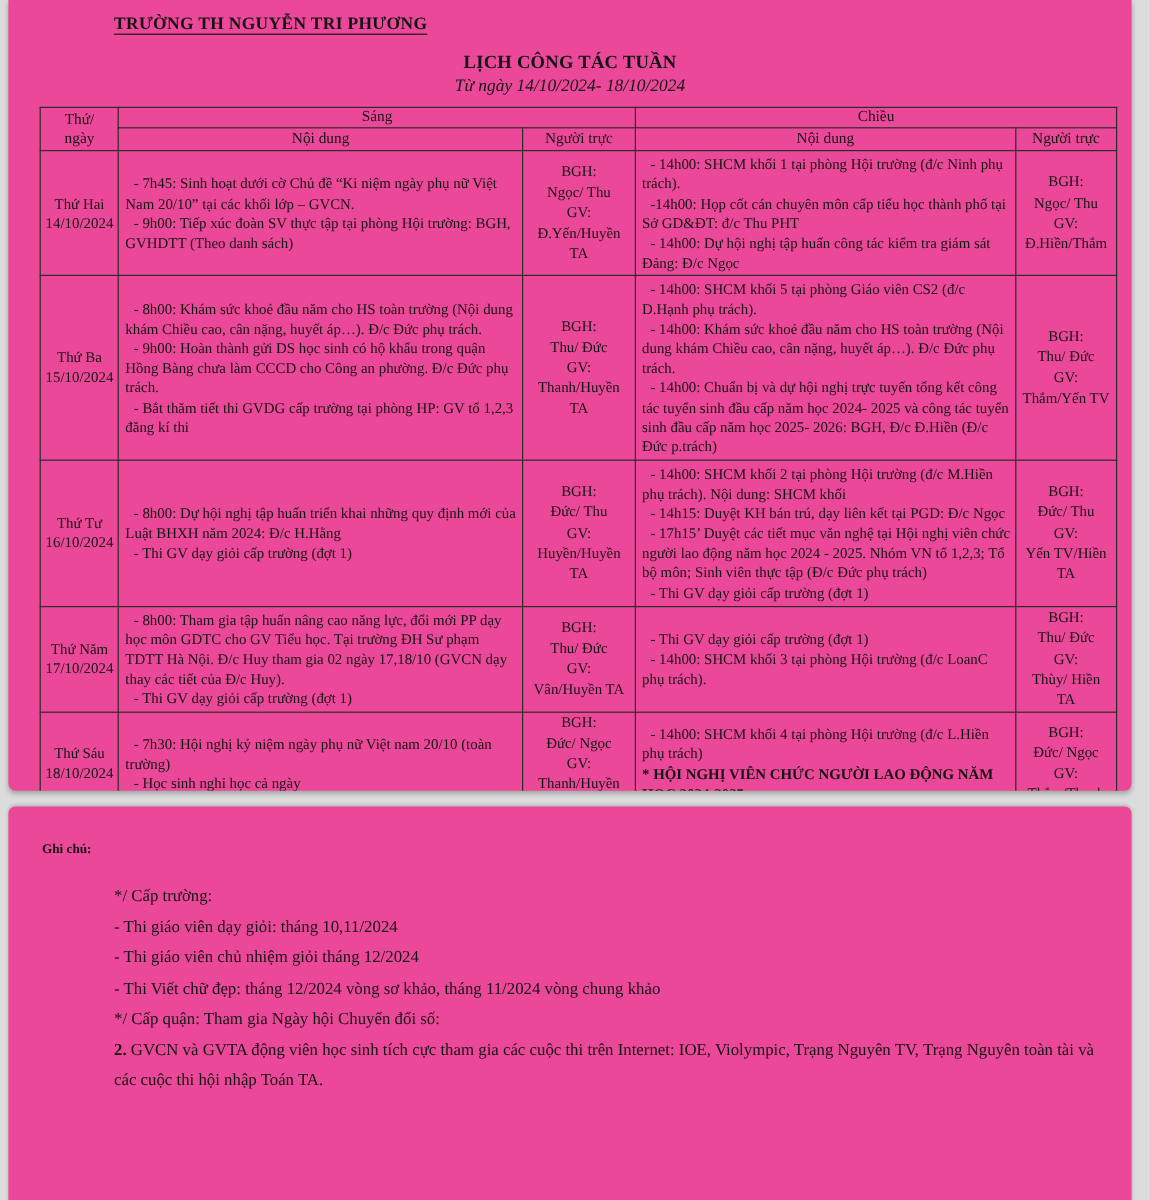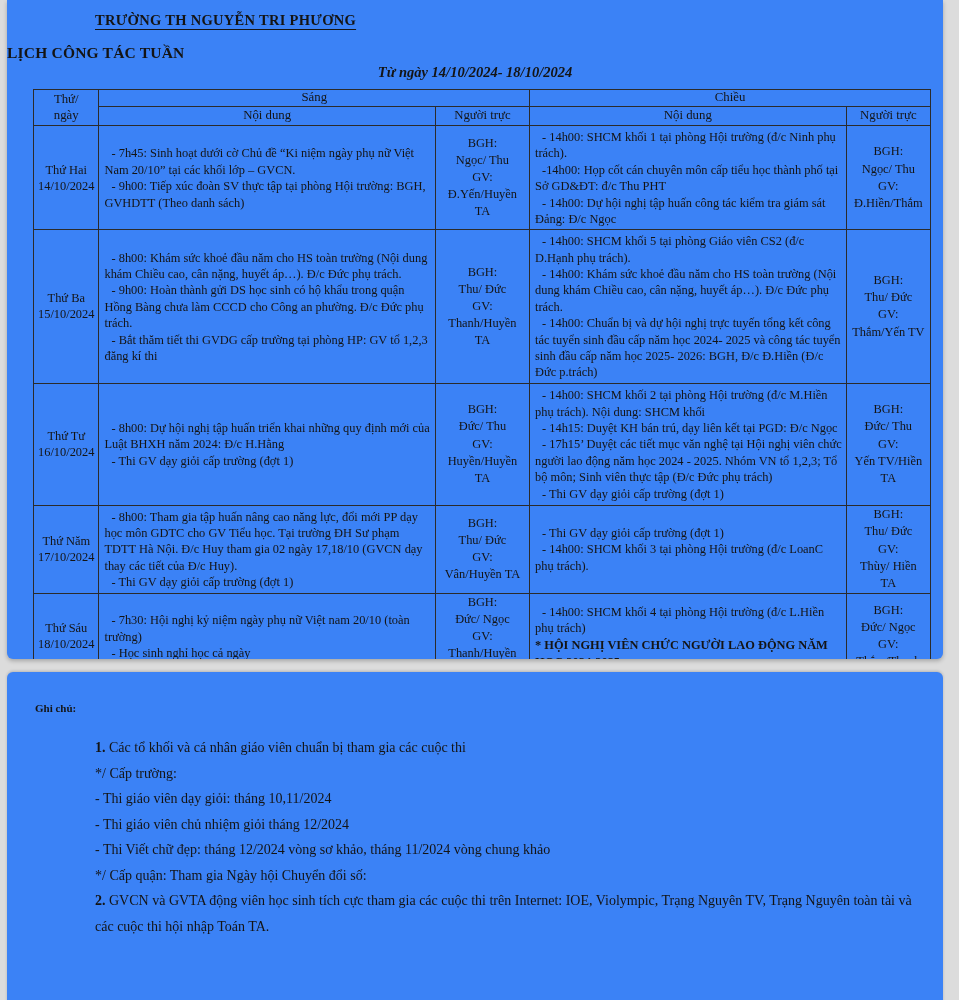--- a/index.html
+++ b/index.html
@@ -6,21 +6,21 @@
   html,body { width: 959px; }
   body {
     background: #dcdcdc;
     font-family: "Liberation Serif", "DejaVu Serif", serif;
     color: #141414;
     width: 959px;
     height: 1000px;
     overflow: hidden;
   }
   .page {
-    background: #3b82f6;
+    background: #ec4899;
     margin-left: 7px;
     margin-right: 16px;
     position: relative;
   }
   .page1 {
     height: 659px;
     border-radius: 0 0 6px 6px;
     box-shadow: 0 2px 4px rgba(0,0,0,.25);
     overflow: hidden;
   }
@@ -35,29 +35,29 @@
     padding-top: 12px;
     margin-left: 88px;
     font-weight: bold;
     font-size: 14.5px;
     letter-spacing: .3px;
     display: inline-block;
     text-decoration: underline;
     text-underline-offset: 4px;
   }
   .title {
-    text-align: left;
+    text-align: center;
     font-weight: bold;
     font-size: 15.5px;
     margin-top: 15px;
     letter-spacing: .2px;
   }
   .subtitle {
     text-align: center;
-    font-weight: bold;
+    font-weight: normal;
     font-style: italic;
     font-size: 14.5px;
     margin-top: 2px;
   }
   table.schedule {
     border-collapse: collapse;
     table-layout: fixed;
     margin: 8px 12px 0 26px;
     width: calc(100% - 38px);
   }
@@ -266,21 +266,20 @@
 GV:
 Thắm/Thanh</td>
       </tr>
     </tbody>
   </table>
 </div>
 
 <div class="page page2">
   <div class="notes-heading">Ghi chú:</div>
   <div class="notes-list">
-    <div class="note-item"><span class="np b">1.</span> <span>Các tổ khối và cá nhân giáo viên chuẩn bị tham gia các cuộc thi</span></div>
     <div class="note-item"><span class="np">*/</span> <span>Cấp trường:</span></div>
     <div class="note-item"><span class="np">-</span> <span>Thi giáo viên dạy giỏi: tháng 10,11/2024</span></div>
     <div class="note-item"><span class="np">-</span> <span>Thi giáo viên chủ nhiệm giỏi tháng 12/2024</span></div>
     <div class="note-item"><span class="np">-</span> <span>Thi Viết chữ đẹp: tháng 12/2024 vòng sơ khảo, tháng 11/2024 vòng chung khảo</span></div>
     <div class="note-item"><span class="np">*/</span> <span>Cấp quận: Tham gia Ngày hội Chuyển đổi số:</span></div>
     <div class="note-item"><span class="np b">2.</span> <span>GVCN và GVTA động viên học sinh tích cực tham gia các cuộc thi trên Internet: IOE, Violympic, Trạng Nguyên TV, Trạng Nguyên toàn tài và các cuộc thi hội nhập Toán TA.</span></div>
   </div>
 </div>
 
 </body></html>

